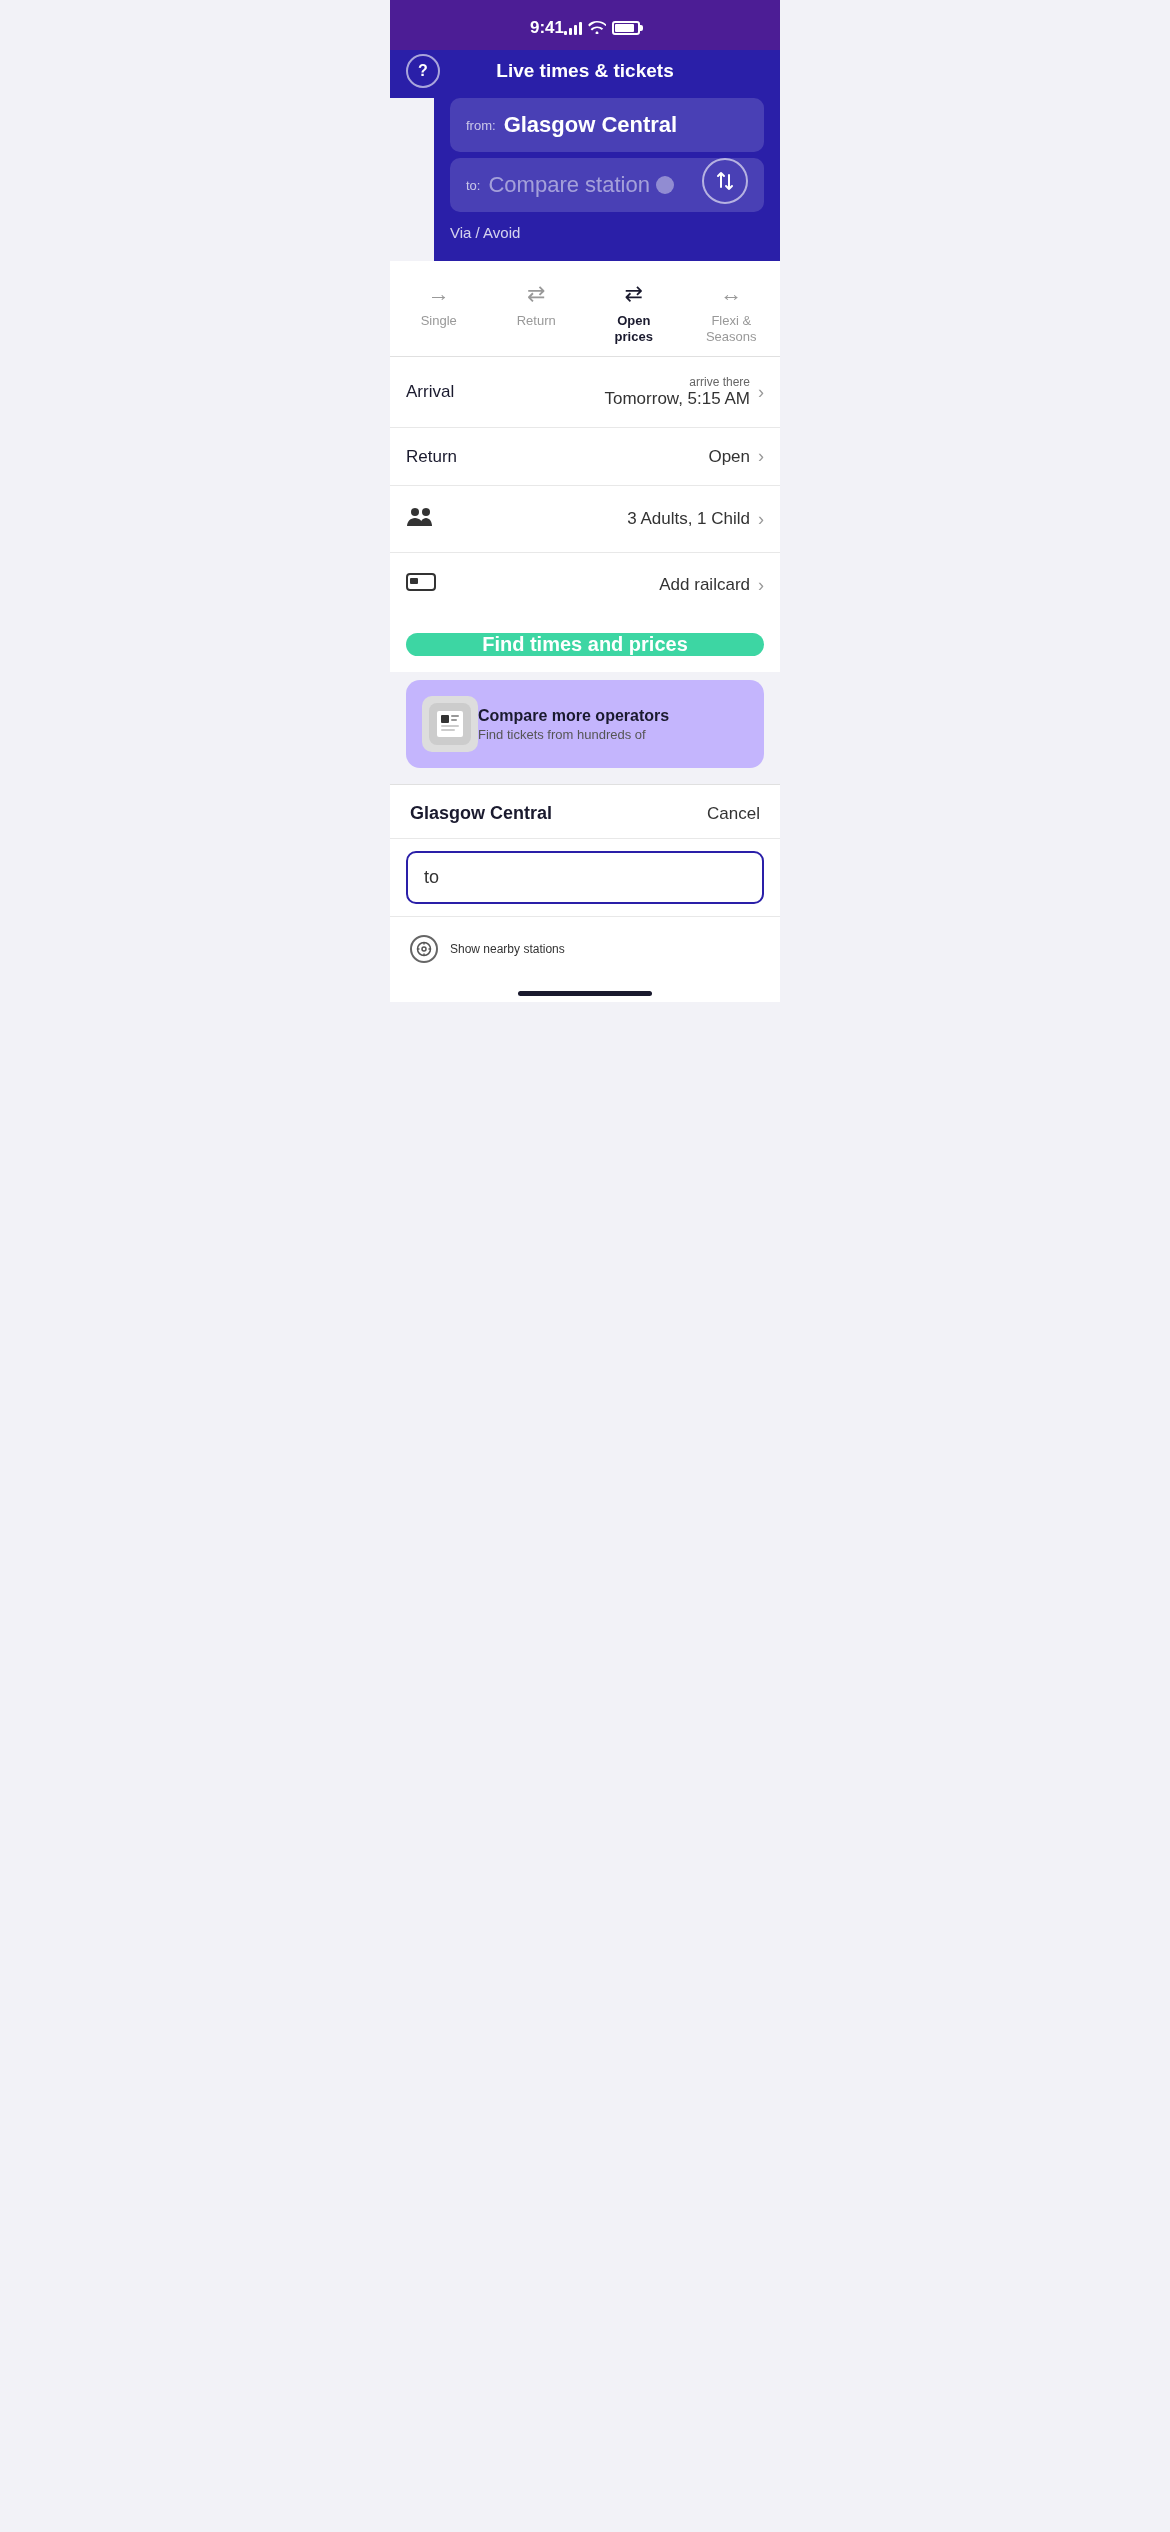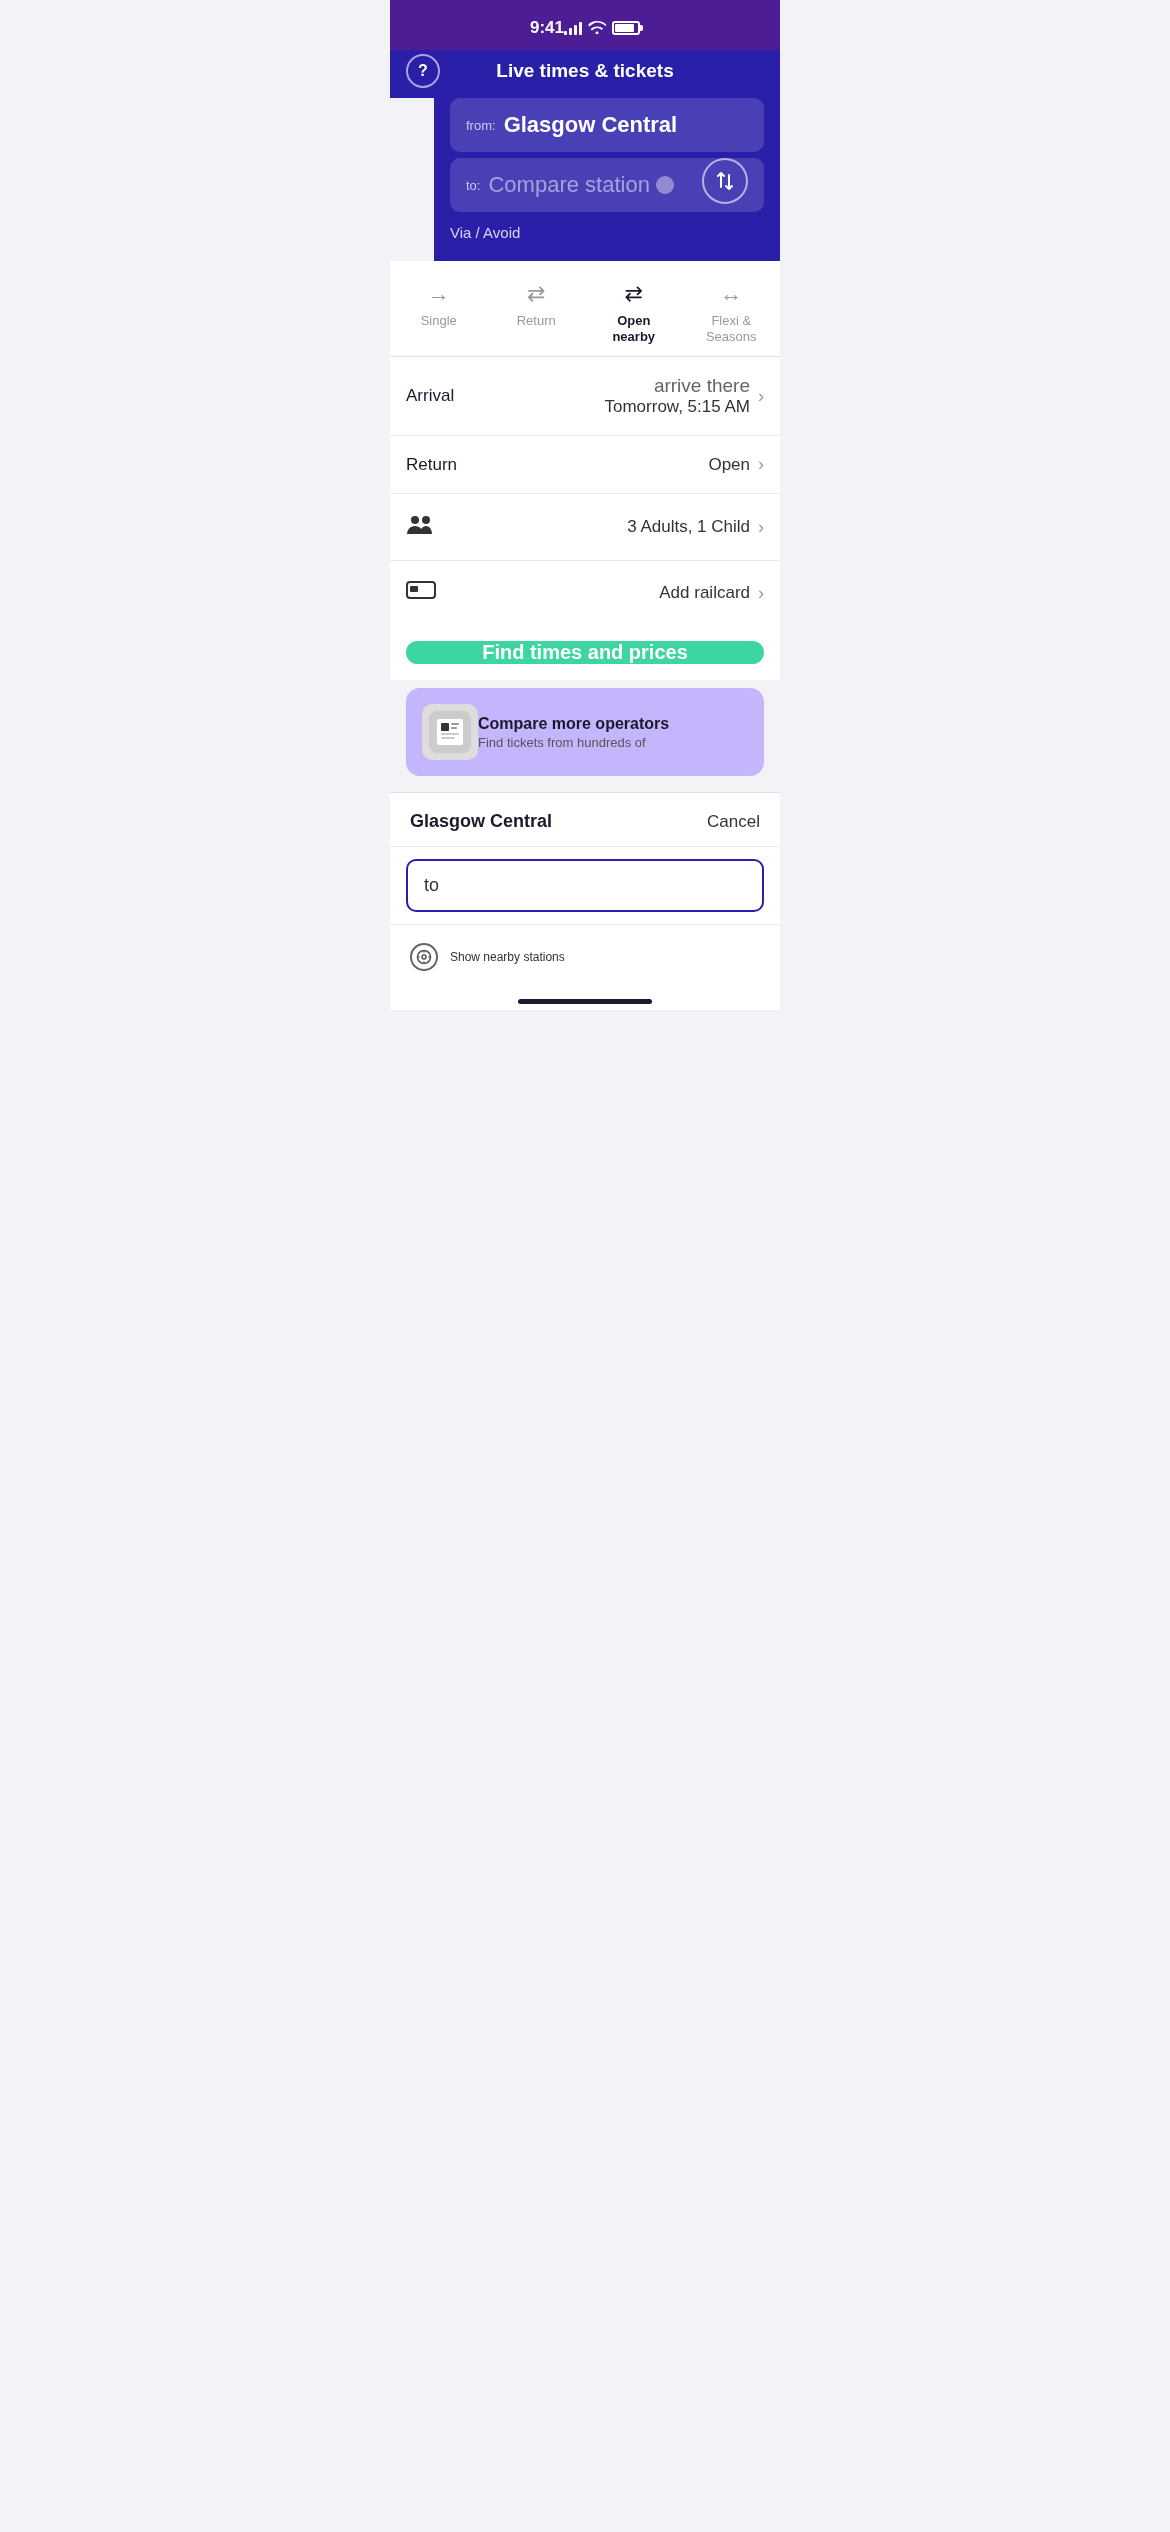--- a/index.html
+++ b/index.html
@@ -231,21 +231,21 @@
       color: #1a1a2e;
     }
     .option-right {
       display: flex;
       align-items: center;
       gap: 4px;
       color: #333;
       font-size: 16px;
     }
     .option-sub {
-      font-size: 19px;
+      font-size: 12px;
       color: #666;
       text-align: right;
     }
     .option-main {
       font-size: 17px;
       text-align: right;
     }
     .chevron {
       color: #999;
       font-size: 18px;
@@ -454,21 +454,21 @@
   <div class="ticket-type">
     <span class="icon" style="font-size:22px;">→</span>
     <span class="label">Single</span>
   </div>
   <div class="ticket-type">
     <span class="icon" style="font-size:22px;">⇄</span>
     <span class="label">Return</span>
   </div>
   <div class="ticket-type active">
     <span class="icon" style="font-size:22px; color:#1a1a2e;">⇄</span>
-    <span class="label" style="color:#1a1a2e; font-weight:700;">Open nearby</span>
+    <span class="label" style="color:#1a1a2e; font-weight:700;">Open prices</span>
   </div>
   <div class="ticket-type">
     <span class="icon" style="font-size:22px;">↔</span>
     <span class="label">Flexi &amp; Seasons</span>
   </div>
 </div>
 
 <div class="options-section">
 
   <div class="option-row">

